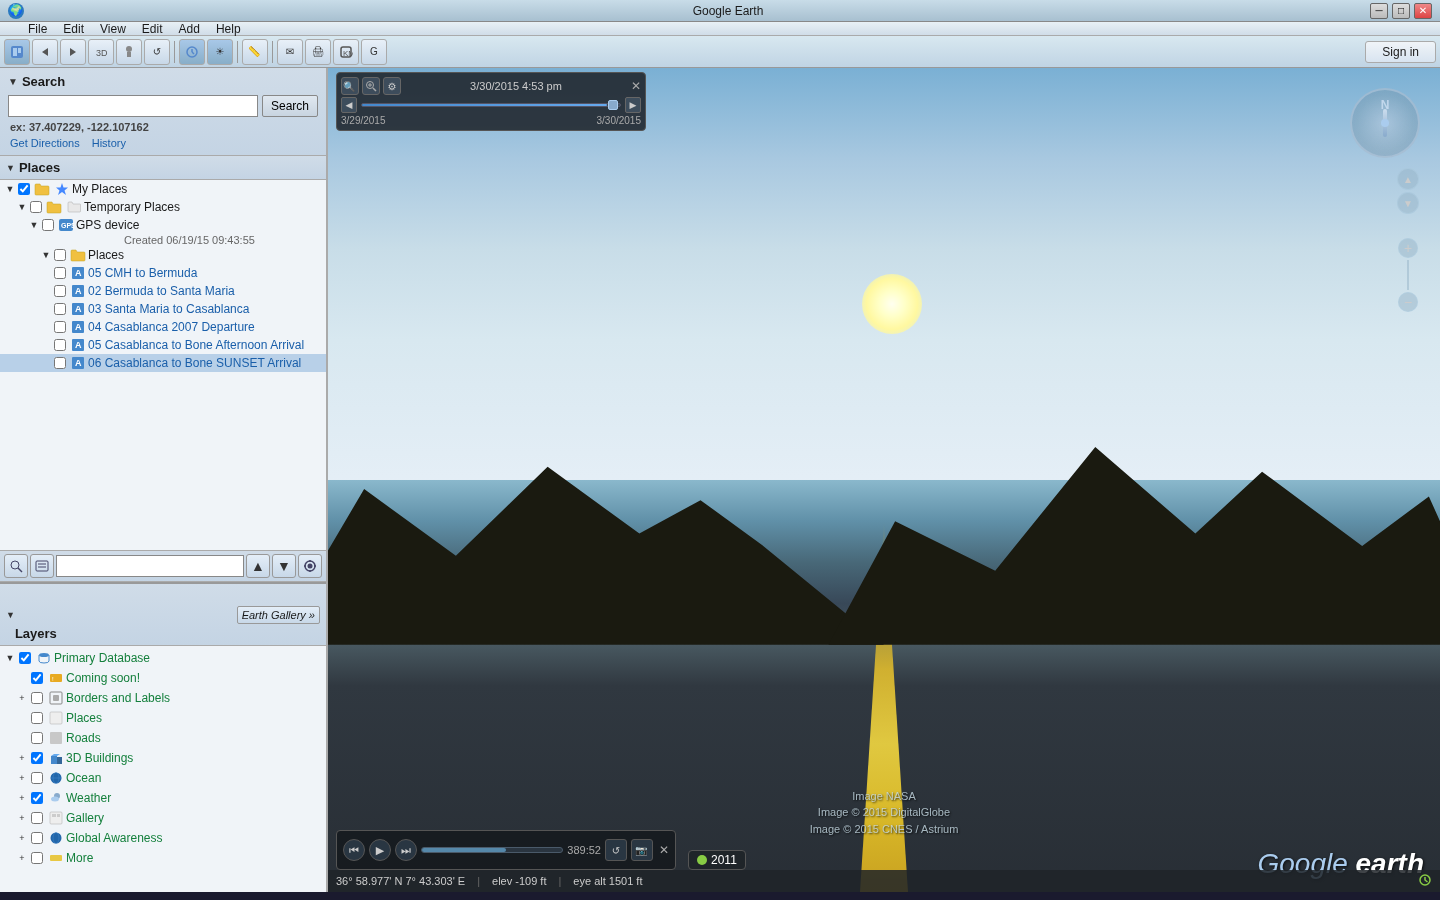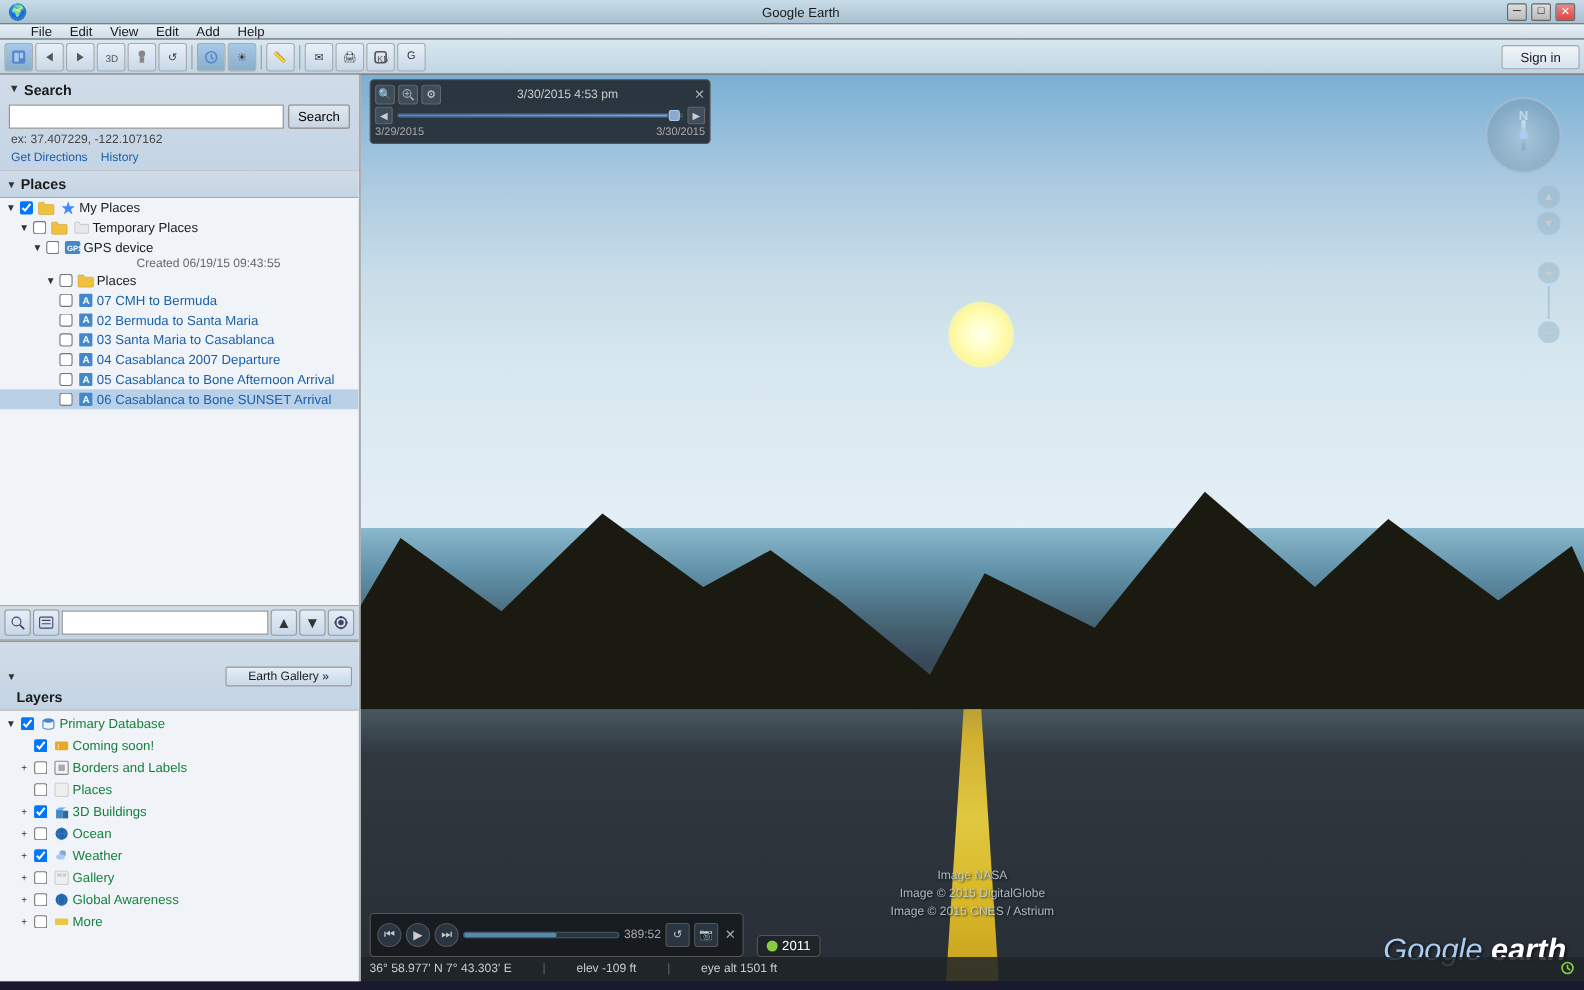--- a/index.html
+++ b/index.html
@@ -90,21 +90,21 @@
       padding: 2px 6px;
       font-size: 12px;
     }
     #search-btn {
       padding: 2px 8px;
       background: linear-gradient(to bottom, #e0e8f0, #c8d4e0);
       border: 1px solid #888;
       border-radius: 2px;
       cursor: pointer; font-size: 12px;
     }
-    #search-coords { font-size: 11px; color: #444; padding: 2px 6px; }
+    #search-coords { font-size: 11px; color: #444; padding: 2px 6px; font-weight: bold; }
     #search-links { display: flex; gap: 12px; padding: 2px 6px; }
     #search-links a { color: #1a5faa; font-size: 11px; text-decoration: none; cursor: pointer; }
 
     
     #places-section { flex: 1; background: #f0f4f8; overflow-y: auto; }
     .section-header {
       display: flex; align-items: center; gap: 4px;
       padding: 4px 6px;
       background: linear-gradient(to bottom, #d0dce8, #c4d4e4);
       border-bottom: 1px solid #aaa;
@@ -153,25 +153,25 @@
     #layers-section { height: 310px; background: #f0f4f8; border-top: 2px solid #999; display: flex; flex-direction: column; }
     #layers-header {
       display: flex; align-items: center;
       padding: 4px 6px;
       background: linear-gradient(to bottom, #d0dce8, #c4d4e4);
       border-bottom: 1px solid #aaa;
     }
     #layers-header .arrow { font-size: 9px; color: #333; }
     #layers-header .title { font-weight: bold; font-size: 13px; color: #1a1a1a; flex: 1; margin-top: 38px; }
     #earth-gallery-btn {
-      padding: 2px 20px;
+      padding: 2px 4px;
       background: linear-gradient(to bottom, #e4eef8, #c8d8e8);
       border: 1px solid #999;
       border-radius: 2px;
-      cursor: pointer; font-size: 11px; color: #1a1a1a;
+      cursor: pointer; font-size: 11px; color: #1a1a1a; font-style: italic;
     }
     #layers-content { flex: 1; overflow-y: auto; padding: 2px 0; }
     .layer-item { display: flex; align-items: center; padding: 2px 4px; }
     .layer-item input[type=checkbox] { width: 12px; height: 12px; margin: 0 3px; }
     .layer-icon { width: 16px; height: 16px; margin: 0 2px; display: flex; align-items: center; justify-content: center; }
     .layer-label { font-size: 12px; color: #15803d; }
     .expand-layer { width: 12px; height: 12px; display: inline-flex; align-items: center; justify-content: center; font-size: 9px; cursor: pointer; color: #333; }
 
     
     #map-area { flex: 1; position: relative; overflow: hidden; }
@@ -345,21 +345,21 @@
       text-shadow: 1px 1px 3px rgba(0,0,0,0.8);
     }
     #ge-logo .google-part { color: #aaccee; font-weight: 300; }
     #ge-logo .earth-part { color: white; font-weight: bold; }
 
     
     #map-statusbar {
       position: absolute; bottom: 0; left: 0; right: 0; height: 22px;
       background: rgba(30,35,40,0.85);
       display: flex; align-items: center;
-      padding: 0 8px; gap: 28px;
+      padding: 0 8px; gap: 12px;
       color: #ccc; font-size: 11px;
     }
     .status-divider { color: #666; }
 
     
     #video-control {
       position: absolute; bottom: 22px; left: 8px;
       width: 340px; height: 40px;
       background: rgba(20,25,30,0.88);
       border: 1px solid #555;
@@ -587,21 +587,21 @@
 
       <div class="tree-item">
         <span class="indent" style="width:52px;"></span>
         <input type="checkbox" style="">
         <span class="item-icon">
           <svg width="14" height="14" viewBox="0 0 14 14">
               <rect x="1" y="1" width="12" height="12" rx="1" fill="#4488cc"></rect>
               <text x="4" y="10" font-size="9" fill="white" font-weight="bold">A</text>
             </svg>
         </span>
-        <span class="item-label"><a>07 CMH to Bermuda</a></span>
+        <span class="item-label"><a>05 CMH to Bermuda</a></span>
       </div>
 
       <div class="tree-item">
         <span class="indent" style="width:52px;"></span>
         <input type="checkbox" style="">
         <span class="item-icon">
           <svg width="14" height="14" viewBox="0 0 14 14">
               <rect x="1" y="1" width="12" height="12" rx="1" fill="#4488cc"></rect>
               <text x="4" y="10" font-size="9" fill="white" font-weight="bold">A</text>
             </svg>
@@ -739,20 +739,31 @@
           <input type="checkbox" style="">
           <span class="layer-icon">
             <svg width="14" height="14" viewBox="0 0 14 14">
                 <rect x="1" y="1" width="12" height="12" rx="1" fill="#eee" stroke="#aaa" stroke-width="0.5"></rect>
               </svg>
           </span>
           <span class="layer-label">Places</span>
         </div>
 
 
+        <div class="layer-item">
+          <span style="width:12px;"></span>
+          <span class="expand-layer" style="opacity:0">+</span>
+          <input type="checkbox" style="">
+          <span class="layer-icon">
+            <svg width="14" height="14" viewBox="0 0 14 14">
+                <rect x="1" y="1" width="12" height="12" rx="1" fill="#c8c8c8"></rect>
+              </svg>
+          </span>
+          <span class="layer-label">Roads</span>
+        </div>
 
         <div class="layer-item">
           <span style="width:12px;"></span>
           <span class="expand-layer">+</span>
           <input type="checkbox" checked="" style="">
           <span class="layer-icon">
             <svg width="14" height="14" viewBox="0 0 14 14">
                 <rect x="2" y="5" width="6" height="8" fill="#4488cc"></rect>
                 <polygon points="2,5 8,5 11,3 5,3" fill="#66aaee"></polygon>
                 <rect x="8" y="6" width="5" height="7" fill="#336699"></rect>

